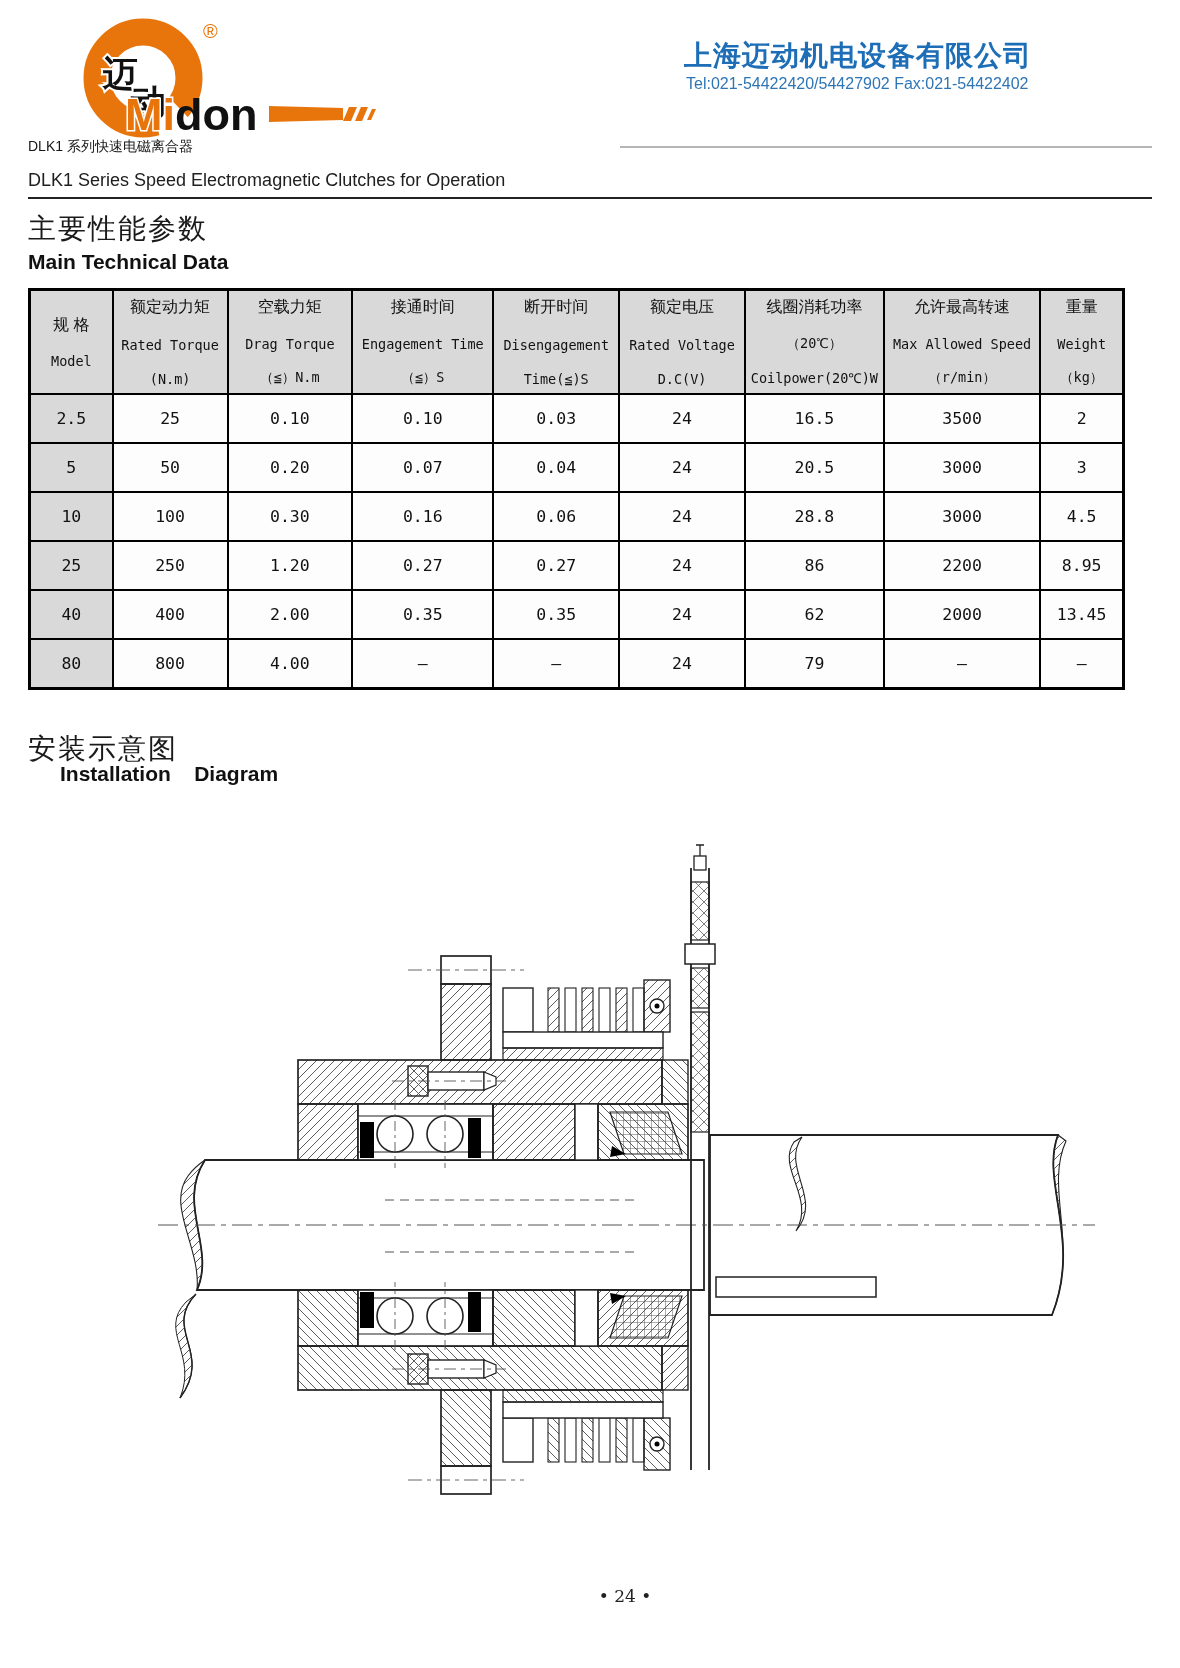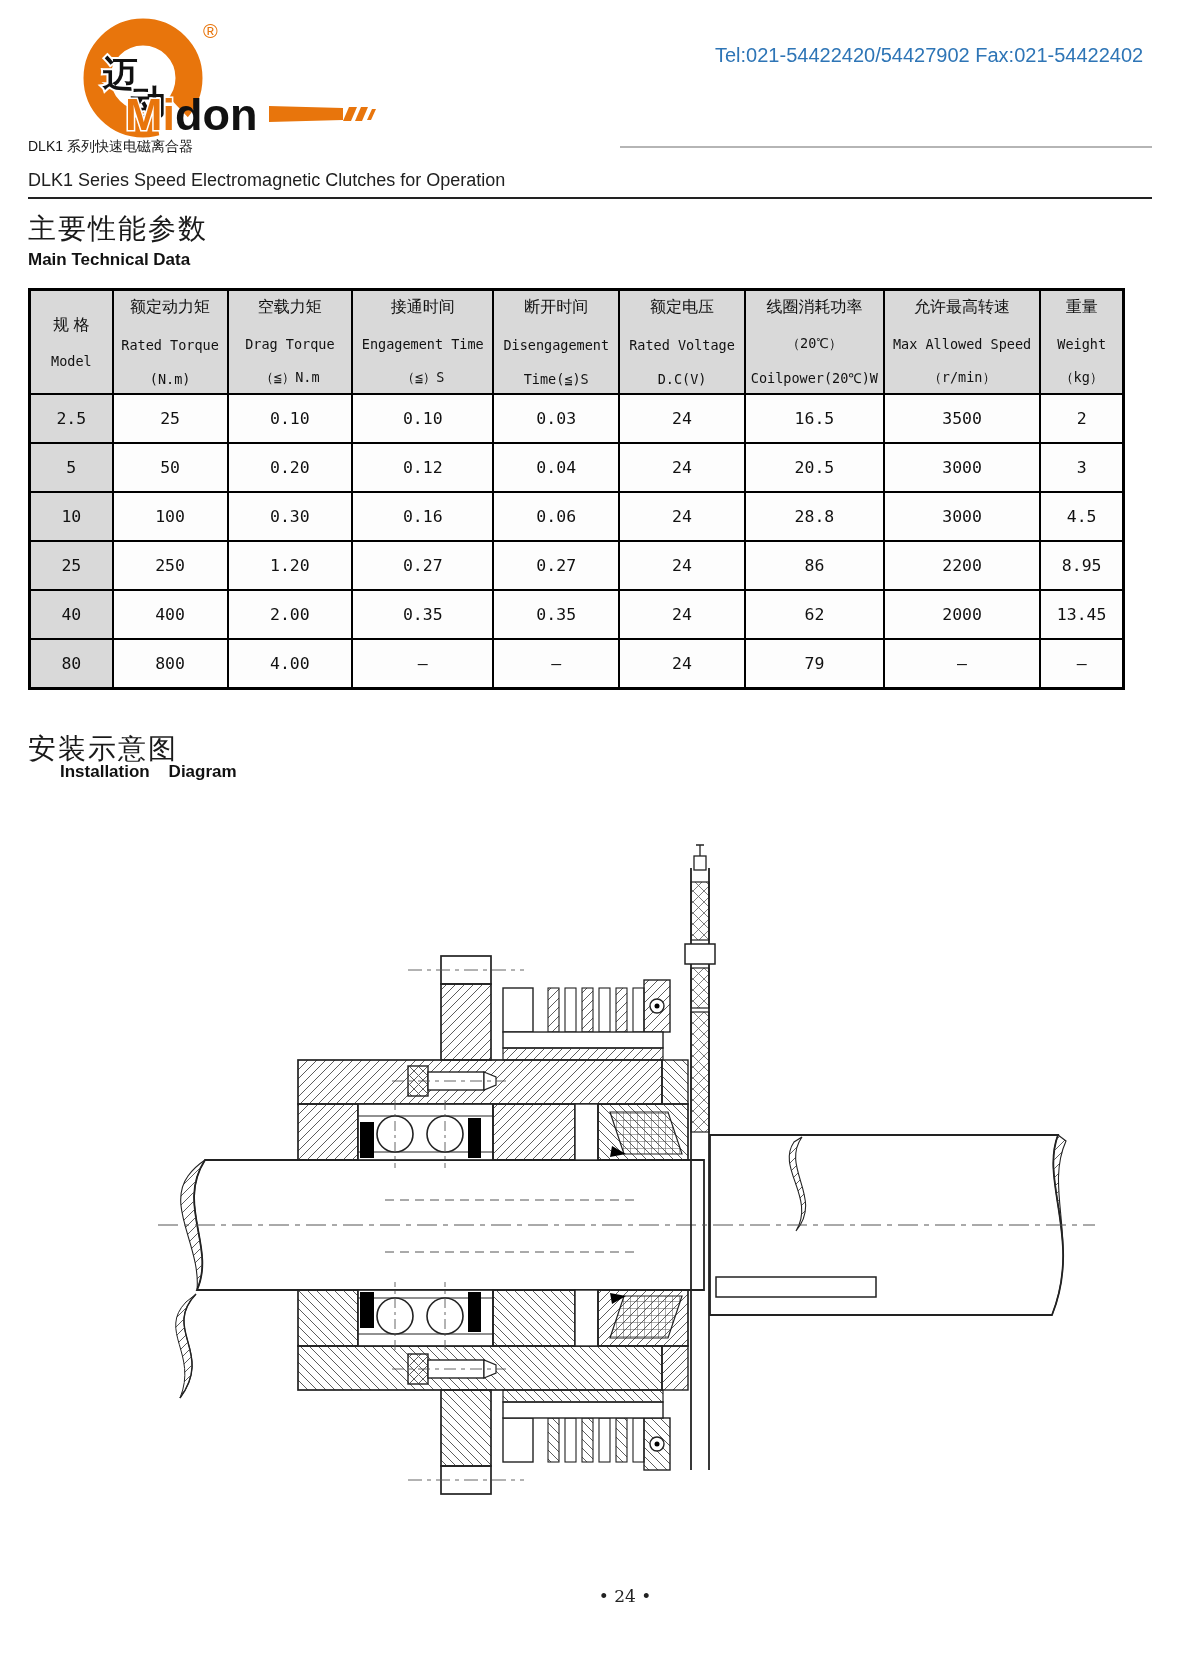--- a/index.html
+++ b/index.html
@@ -3,29 +3,29 @@
 <meta charset="utf-8">
 <style>
   html,body{margin:0;padding:0;background:#ffffff;}
   body{width:1180px;height:1668px;position:relative;font-family:"Liberation Sans",sans-serif;color:#111;}
   .abs{position:absolute;}
 
   
   .hdr-right{left:684px;top:40px;width:468px;}
   .co-cn{font-size:28px;font-weight:bold;color:#1d6eb7;letter-spacing:1px;line-height:1.15;}
   .co-en{font-size:21px;color:#3d3d3d;line-height:1.25;padding-left:2px;}
-  .co-tel{font-size:20px;color:#2e75b6;line-height:1.5;padding-left:2px;margin-left:29px;}
+  .co-tel{font-size:16px;color:#2e75b6;line-height:1.5;padding-left:2px;}
   .hdr-rule{left:620px;top:146px;width:532px;border-top:2px solid #b5b5b5;}
 
   .title-cn{left:28px;top:138px;font-size:14px;color:#161616;}
   .title-en{left:28px;top:170px;font-size:18px;color:#202020;}
   .title-rule{left:28px;top:197px;width:1124px;border-top:2px solid #222;}
 
   .sec-cn{font-size:28px;color:#1a1a1a;letter-spacing:2px;}
-  .sec-en{font-size:17px;font-weight:bold;color:#111;}
+  .sec-en{font-size:21px;font-weight:bold;color:#111;}
   .s1-cn{left:28px;top:210px;}
   .s1-en{left:28px;top:250px;}
   .s2-cn{left:28px;top:730px;}
   .s2-en{left:28px;top:762px;white-space:pre;margin-left:32px;}
 
   
   .tblwrap{left:28px;top:288px;width:1097px;}
   table{border-collapse:collapse;width:1097px;table-layout:fixed;border:3px solid #000;
         font-family:"DejaVu Sans Mono",monospace;}
   th,td{border:2px solid #000;}
@@ -57,20 +57,21 @@
   <text x="70" y="118" font-size="45" font-weight="bold"><tspan fill="#e8750c" stroke="#fff" stroke-width="3" paint-order="stroke">Mi</tspan><tspan fill="#111">don</tspan></text>
   <g fill="#e8750c">
     <polygon points="214,94 288,96 288,108 214,110"></polygon>
     <path d="M294,95 l8,0 l-6,14 l-8,0 z"></path>
     <path d="M306,95 l7,0 l-6,14 l-7,0 z"></path>
     <path d="M317,97 l4,0 l-5,11 l-4,0 z"></path>
   </g>
 </svg>
 
 <div class="abs hdr-right">
+  <div class="co-cn">上海迈动机电设备有限公司</div>
   <div class="co-tel">Tel:021-54422420/54427902 Fax:021-54422402</div>
 </div>
 <div class="abs hdr-rule"></div>
 
 <div class="abs title-cn">DLK1 系列快速电磁离合器</div>
 <div class="abs title-en">DLK1 Series Speed Electromagnetic Clutches for Operation</div>
 <div class="abs title-rule"></div>
 
 <div class="abs sec-cn s1-cn">主要性能参数</div>
 <div class="abs sec-en s1-en">Main Technical Data</div>
@@ -163,21 +164,21 @@
           <td>0.03</td>
           <td>24</td>
           <td>16.5</td>
           <td>3500</td>
           <td>2</td>
         </tr>
         <tr>
           <td class="model">5</td>
           <td>50</td>
           <td>0.20</td>
-          <td>0.12</td>
+          <td>0.07</td>
           <td>0.04</td>
           <td>24</td>
           <td>20.5</td>
           <td>3000</td>
           <td>3</td>
         </tr>
         <tr>
           <td class="model">10</td>
           <td>100</td>
           <td>0.30</td>

